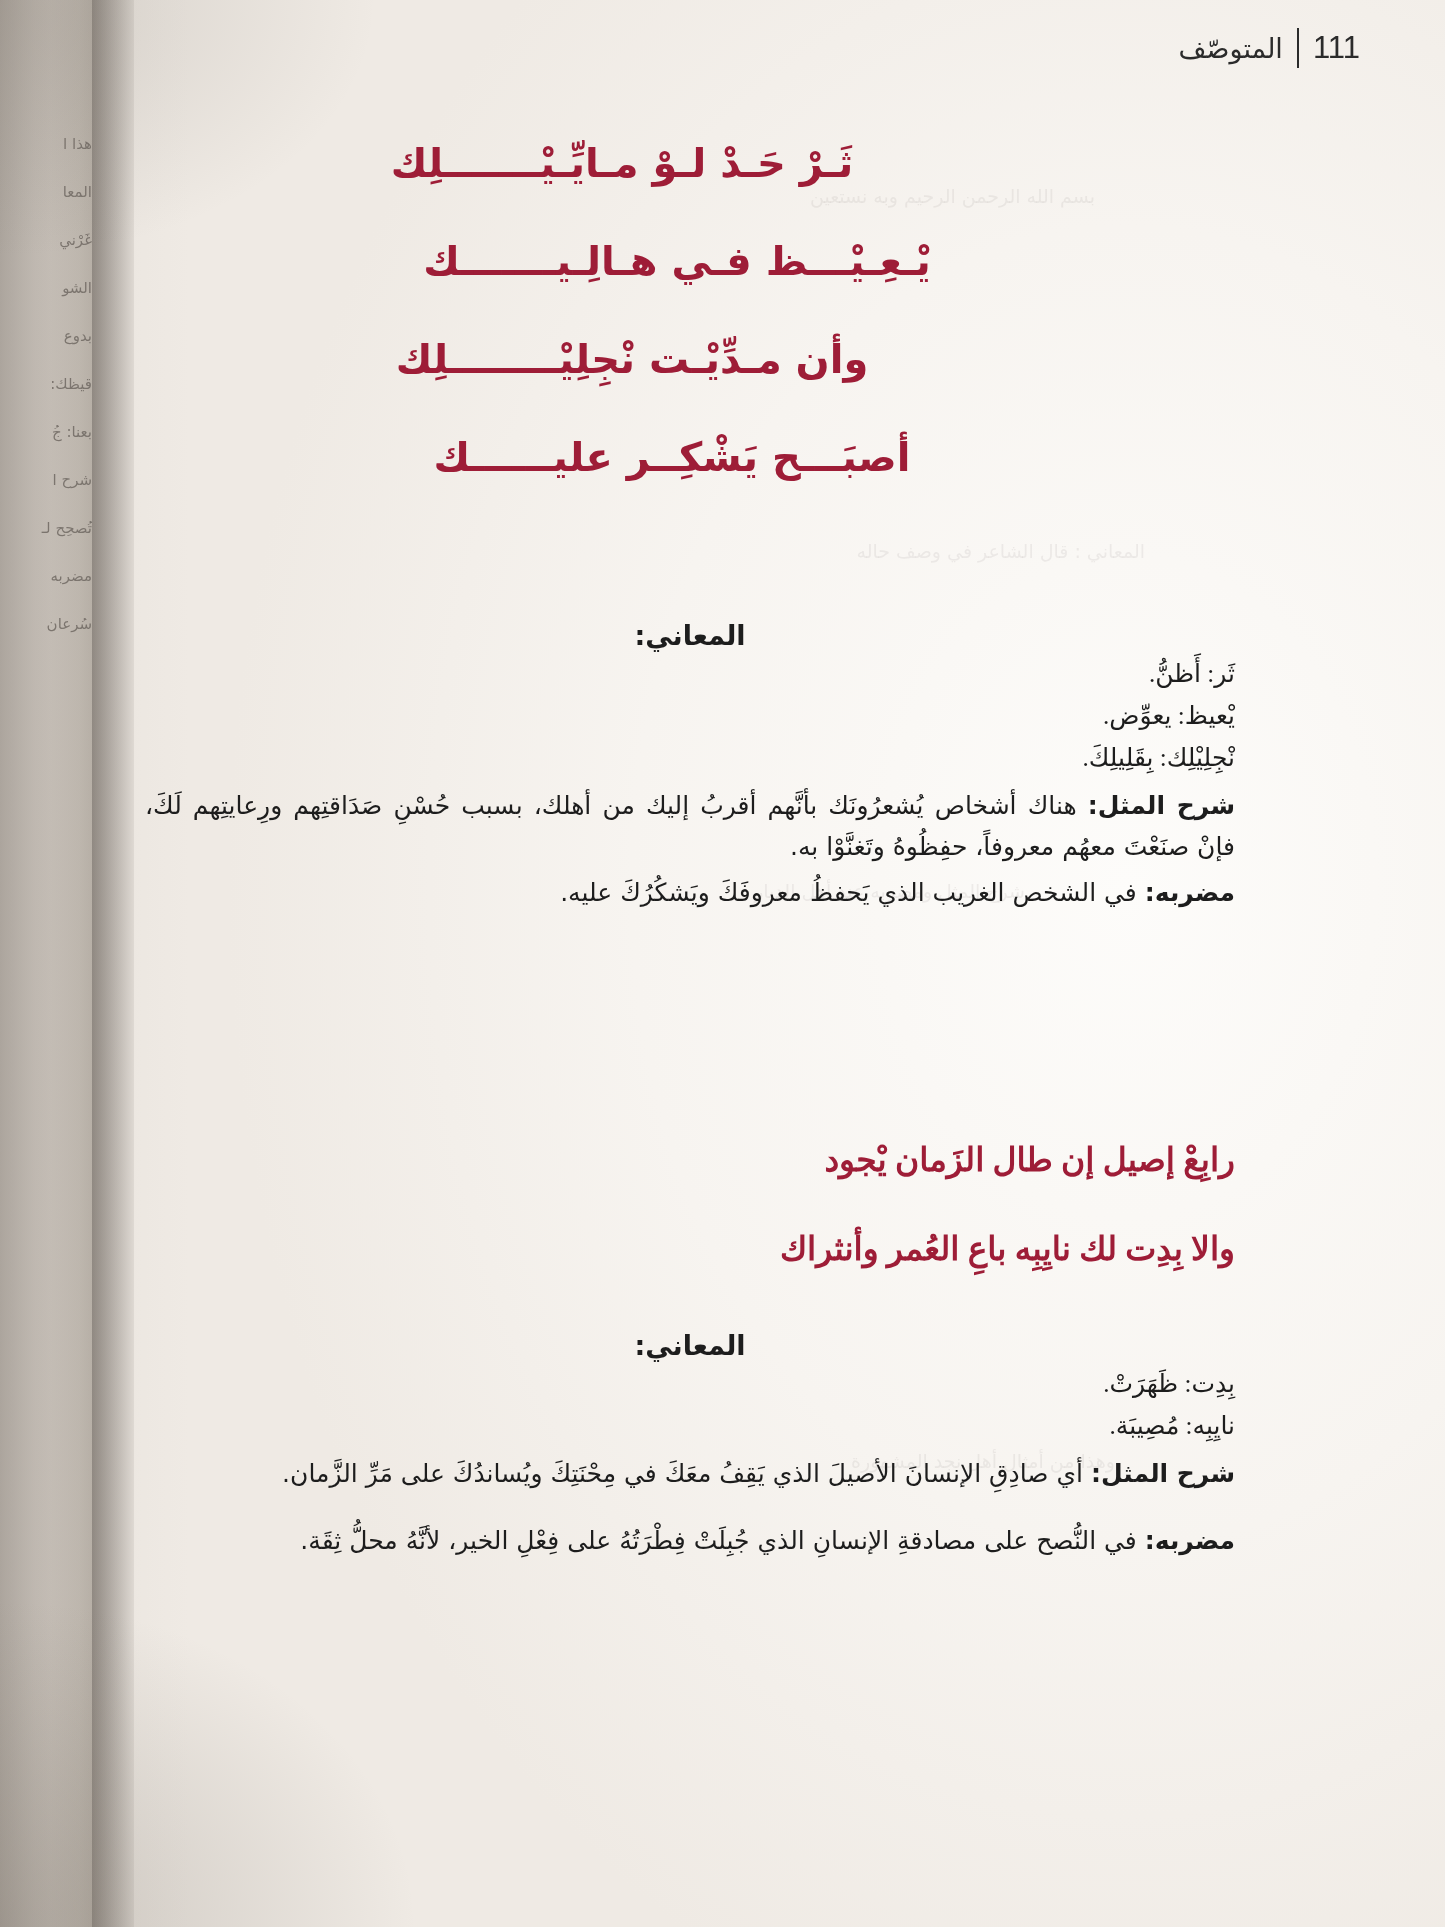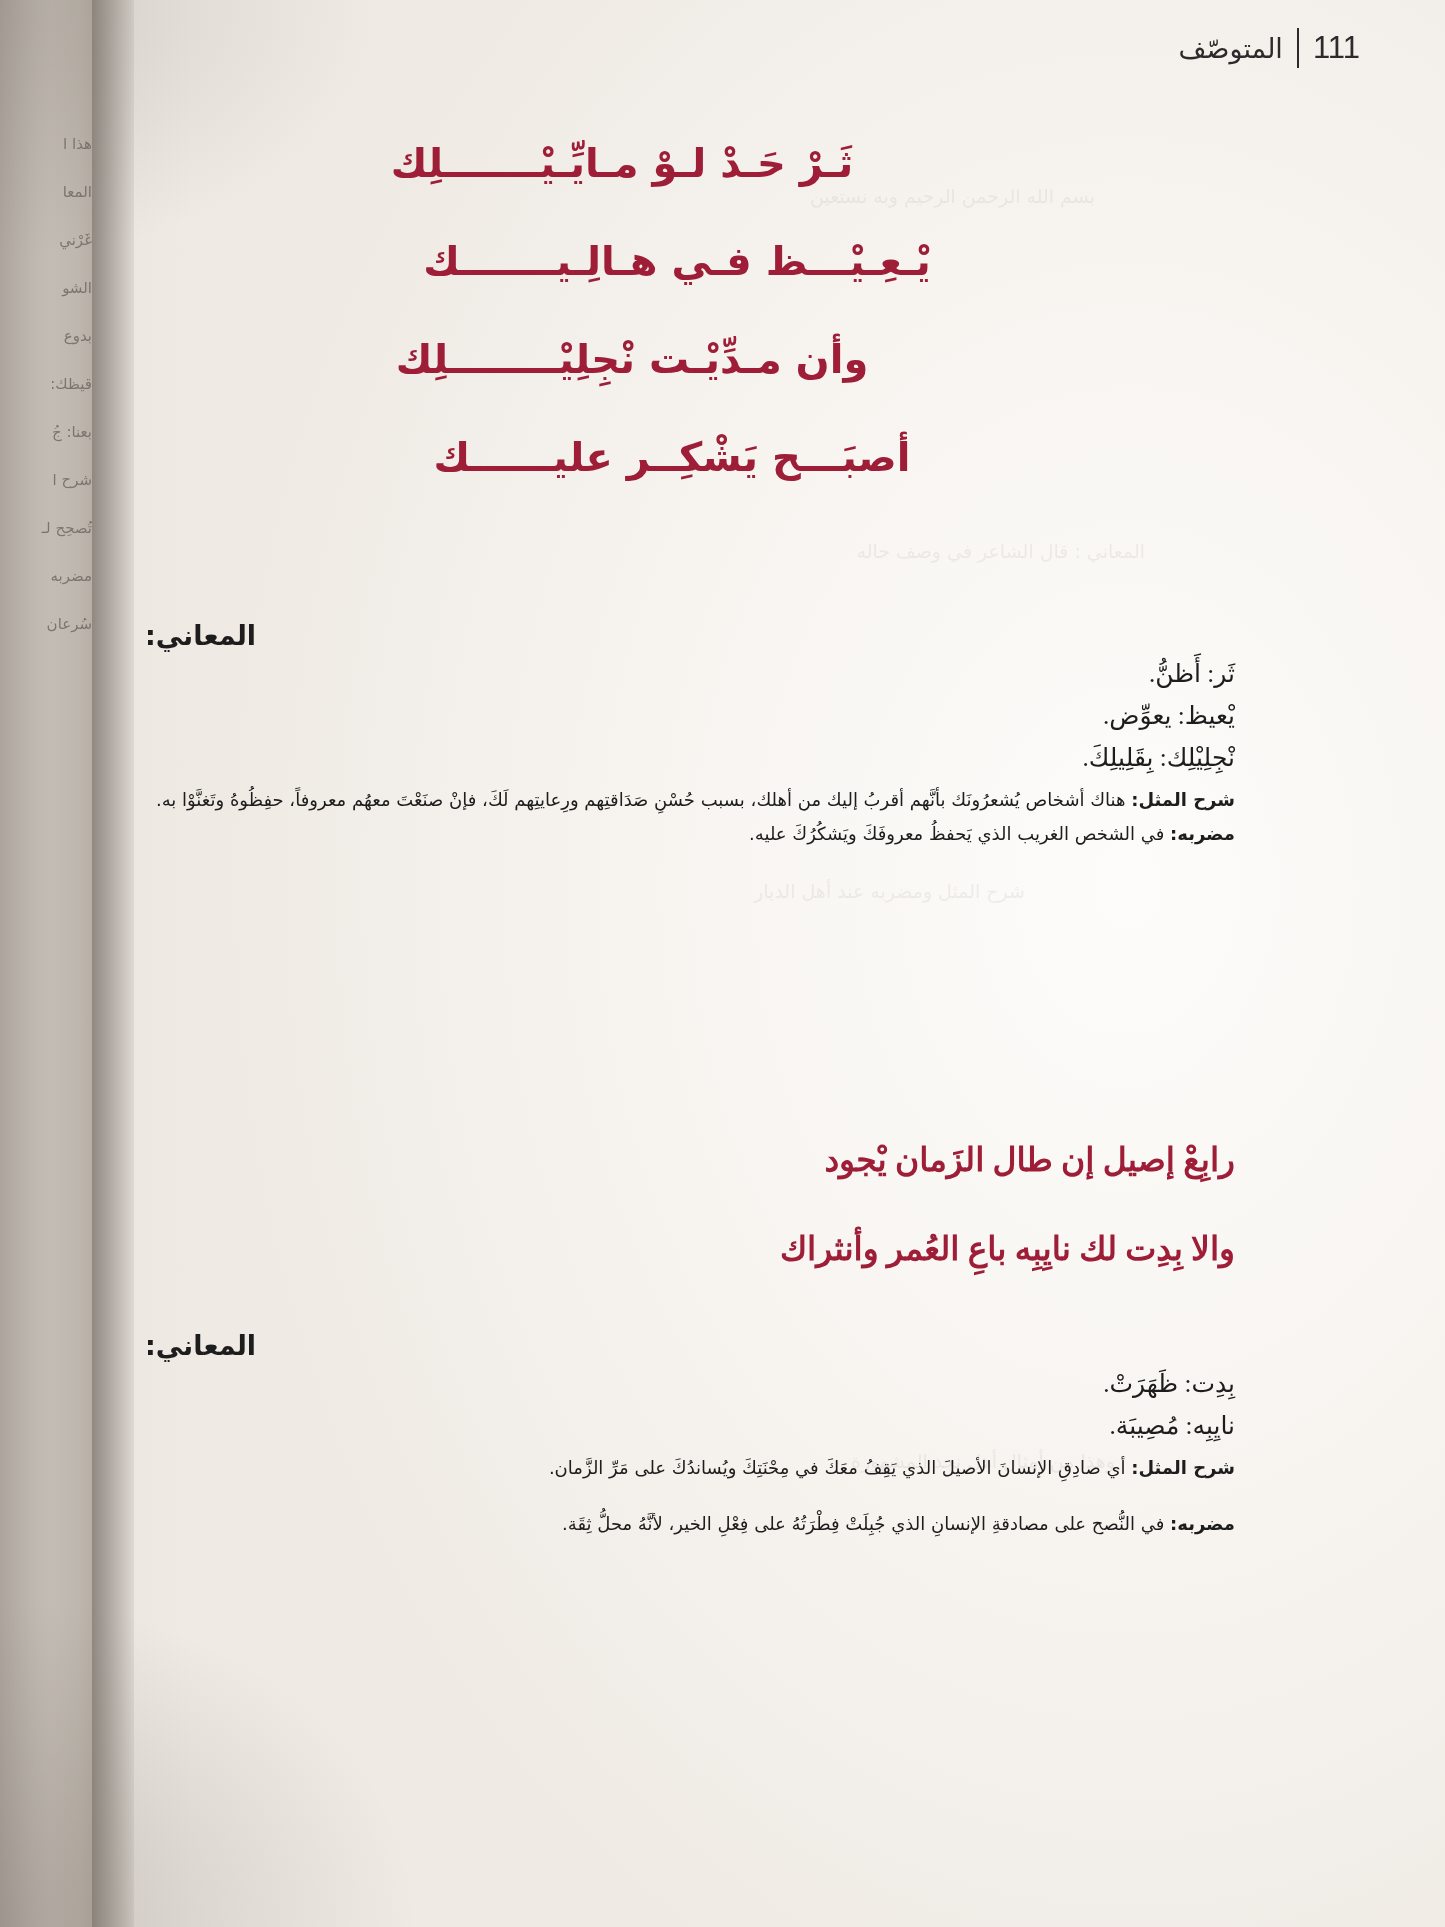--- a/index.html
+++ b/index.html
@@ -152,33 +152,33 @@
   }
   .verse-line.v1 { margin-right: 40px; }
   .verse-line.v2 { margin-right: -70px; }
   .verse-line.v3 { margin-right: 20px; }
   .verse-line.v4 { margin-right: -60px; margin-bottom: 22px; }
 
   .meanings-label {
     font-size: 27px;
     font-weight: bold;
     color: #1d1d1d;
-    text-align: left;
+    text-align: center;
     margin: 0 0 8px 0;
     font-family: "DejaVu Sans", sans-serif;
   }
   .gloss {
     font-size: 25px;
     color: #1d1d1d;
     text-align: right;
     margin: 0 0 13px 0;
     font-family: Liberation Serif, serif;
   }
   .para {
-    font-size: 18px;
+    font-size: 25px;
     color: #1d1d1d;
     text-align: justify;
     line-height: 1.65;
     margin: 0 0 4px 0;
     font-family: "DejaVu Sans", sans-serif;
   }
   .para b { font-weight: bold; }
 
   .section1 {
     position: absolute;

